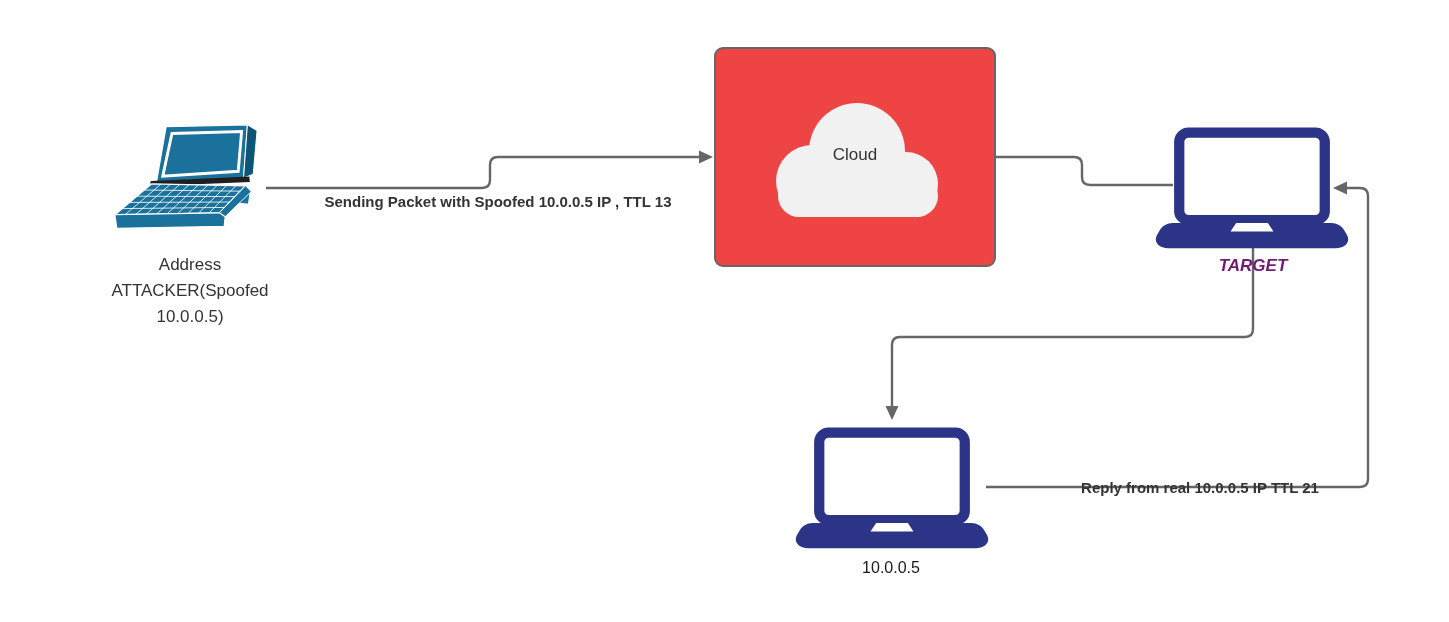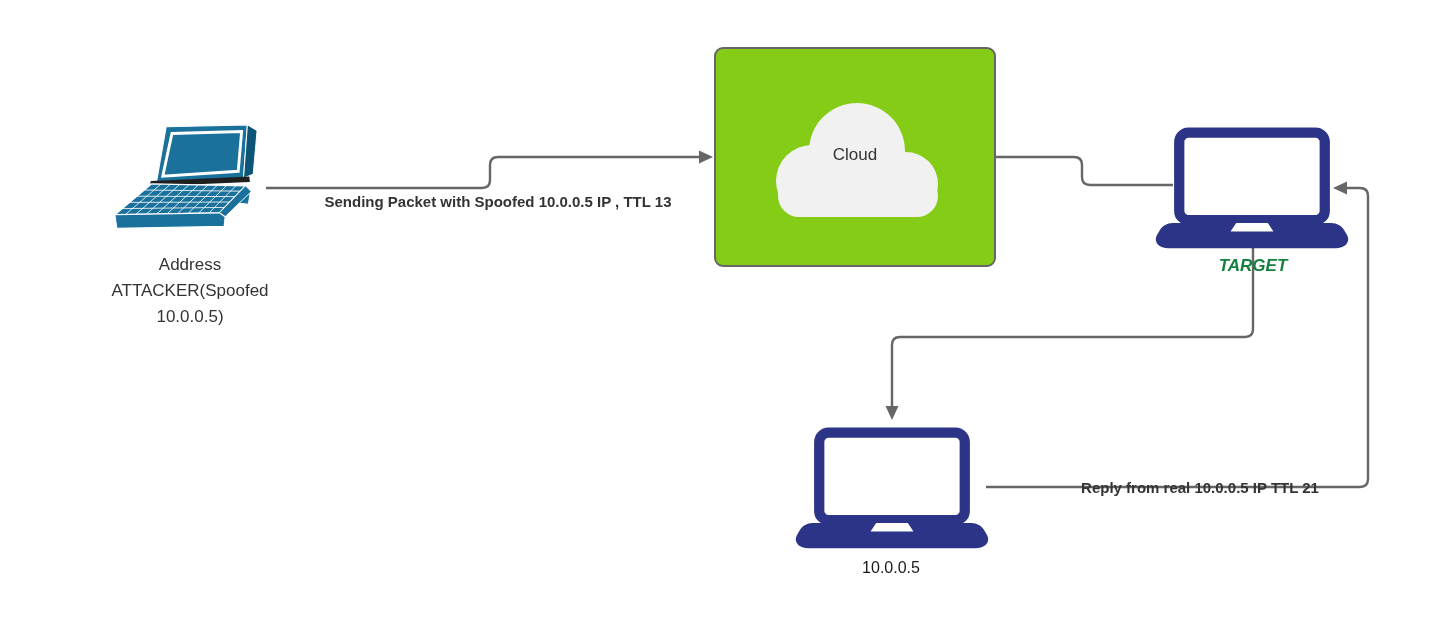--- a/index.html
+++ b/index.html
@@ -34,28 +34,28 @@
   .attacker-label {
     font-size: 17px;
     line-height: 26px;
     color: #333333;
   }
   .attacker-label span { display: block; }
   .target-label {
     font-size: 17px;
     font-weight: 700;
     font-style: italic;
-    color: #15803d;
+    color: #701a75;
   }
   .realhost-label { font-size: 16px; color: #1a1a1a; }
   .cloud-box {
     position: absolute;
     left: 714px; top: 47px;
     width: 282px; height: 220px;
-    background: #84cc16;
+    background: #ef4444;
     border: 2.5px solid #666666;
     border-radius: 9px;
     box-sizing: border-box;
   }
   .cloud-shape {
     position: absolute;
     left: 38px; top: 50px;
     width: 200px; height: 125px;
   }
   .cloud-label {

